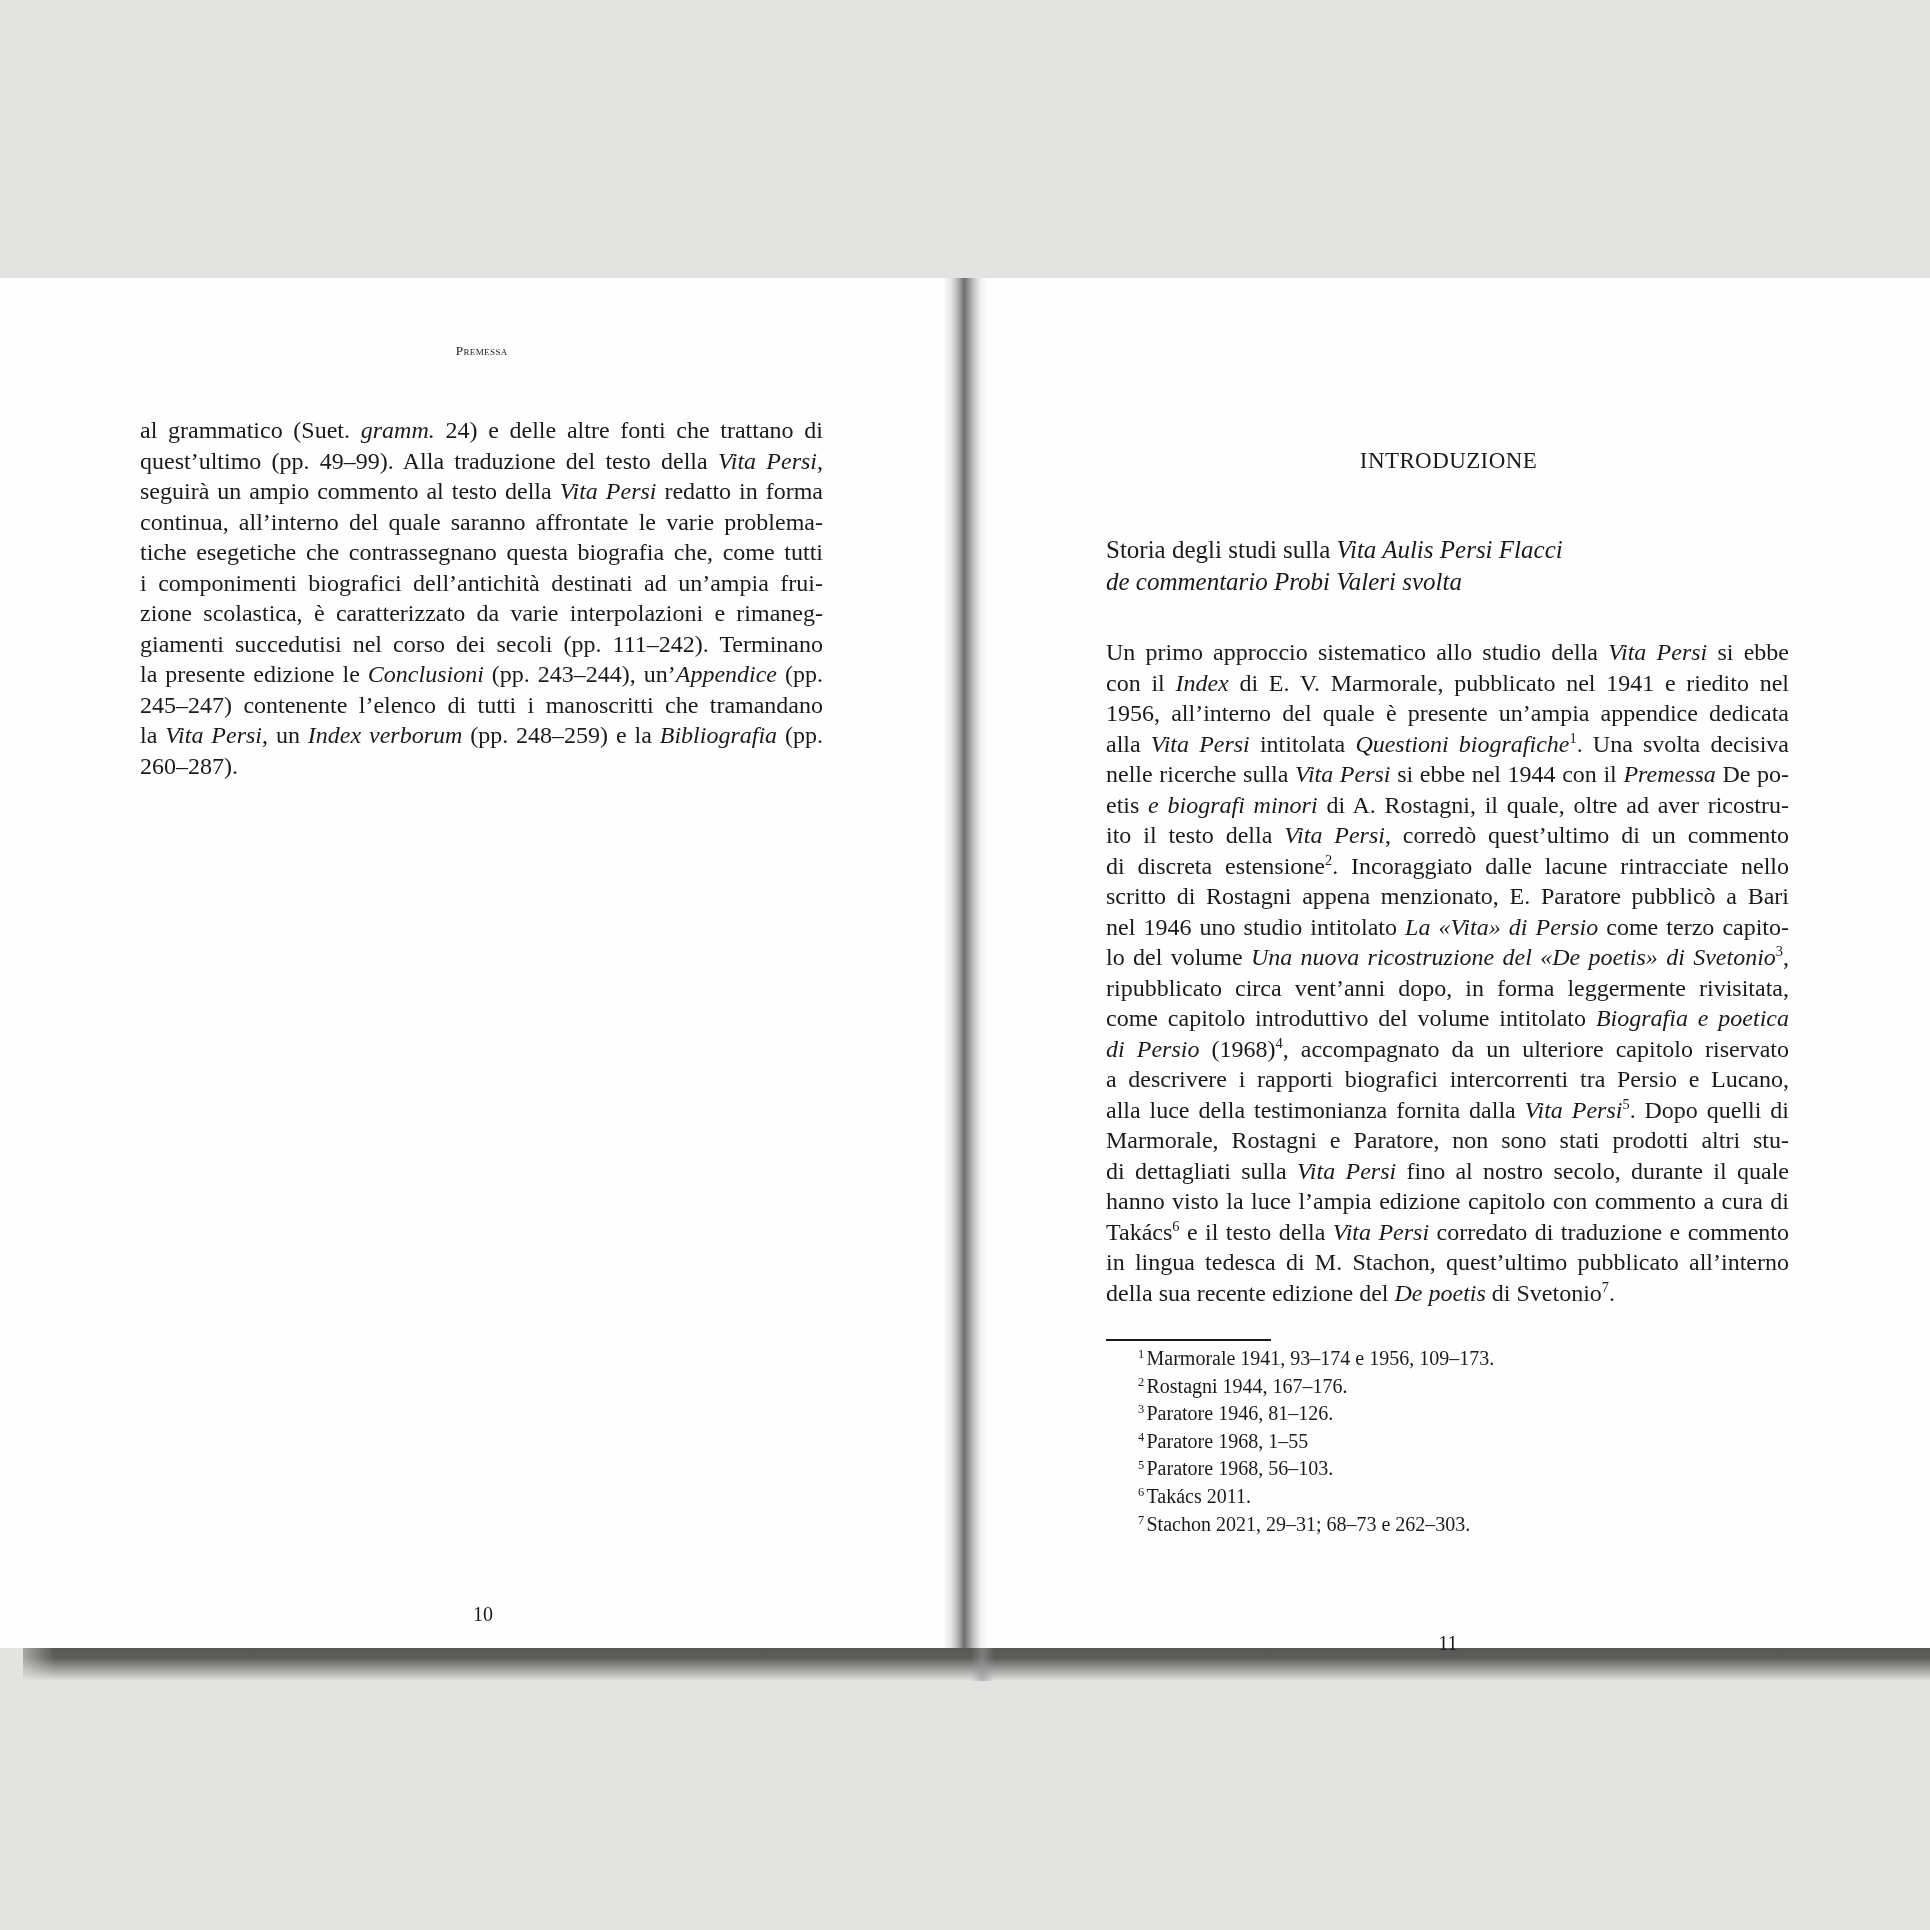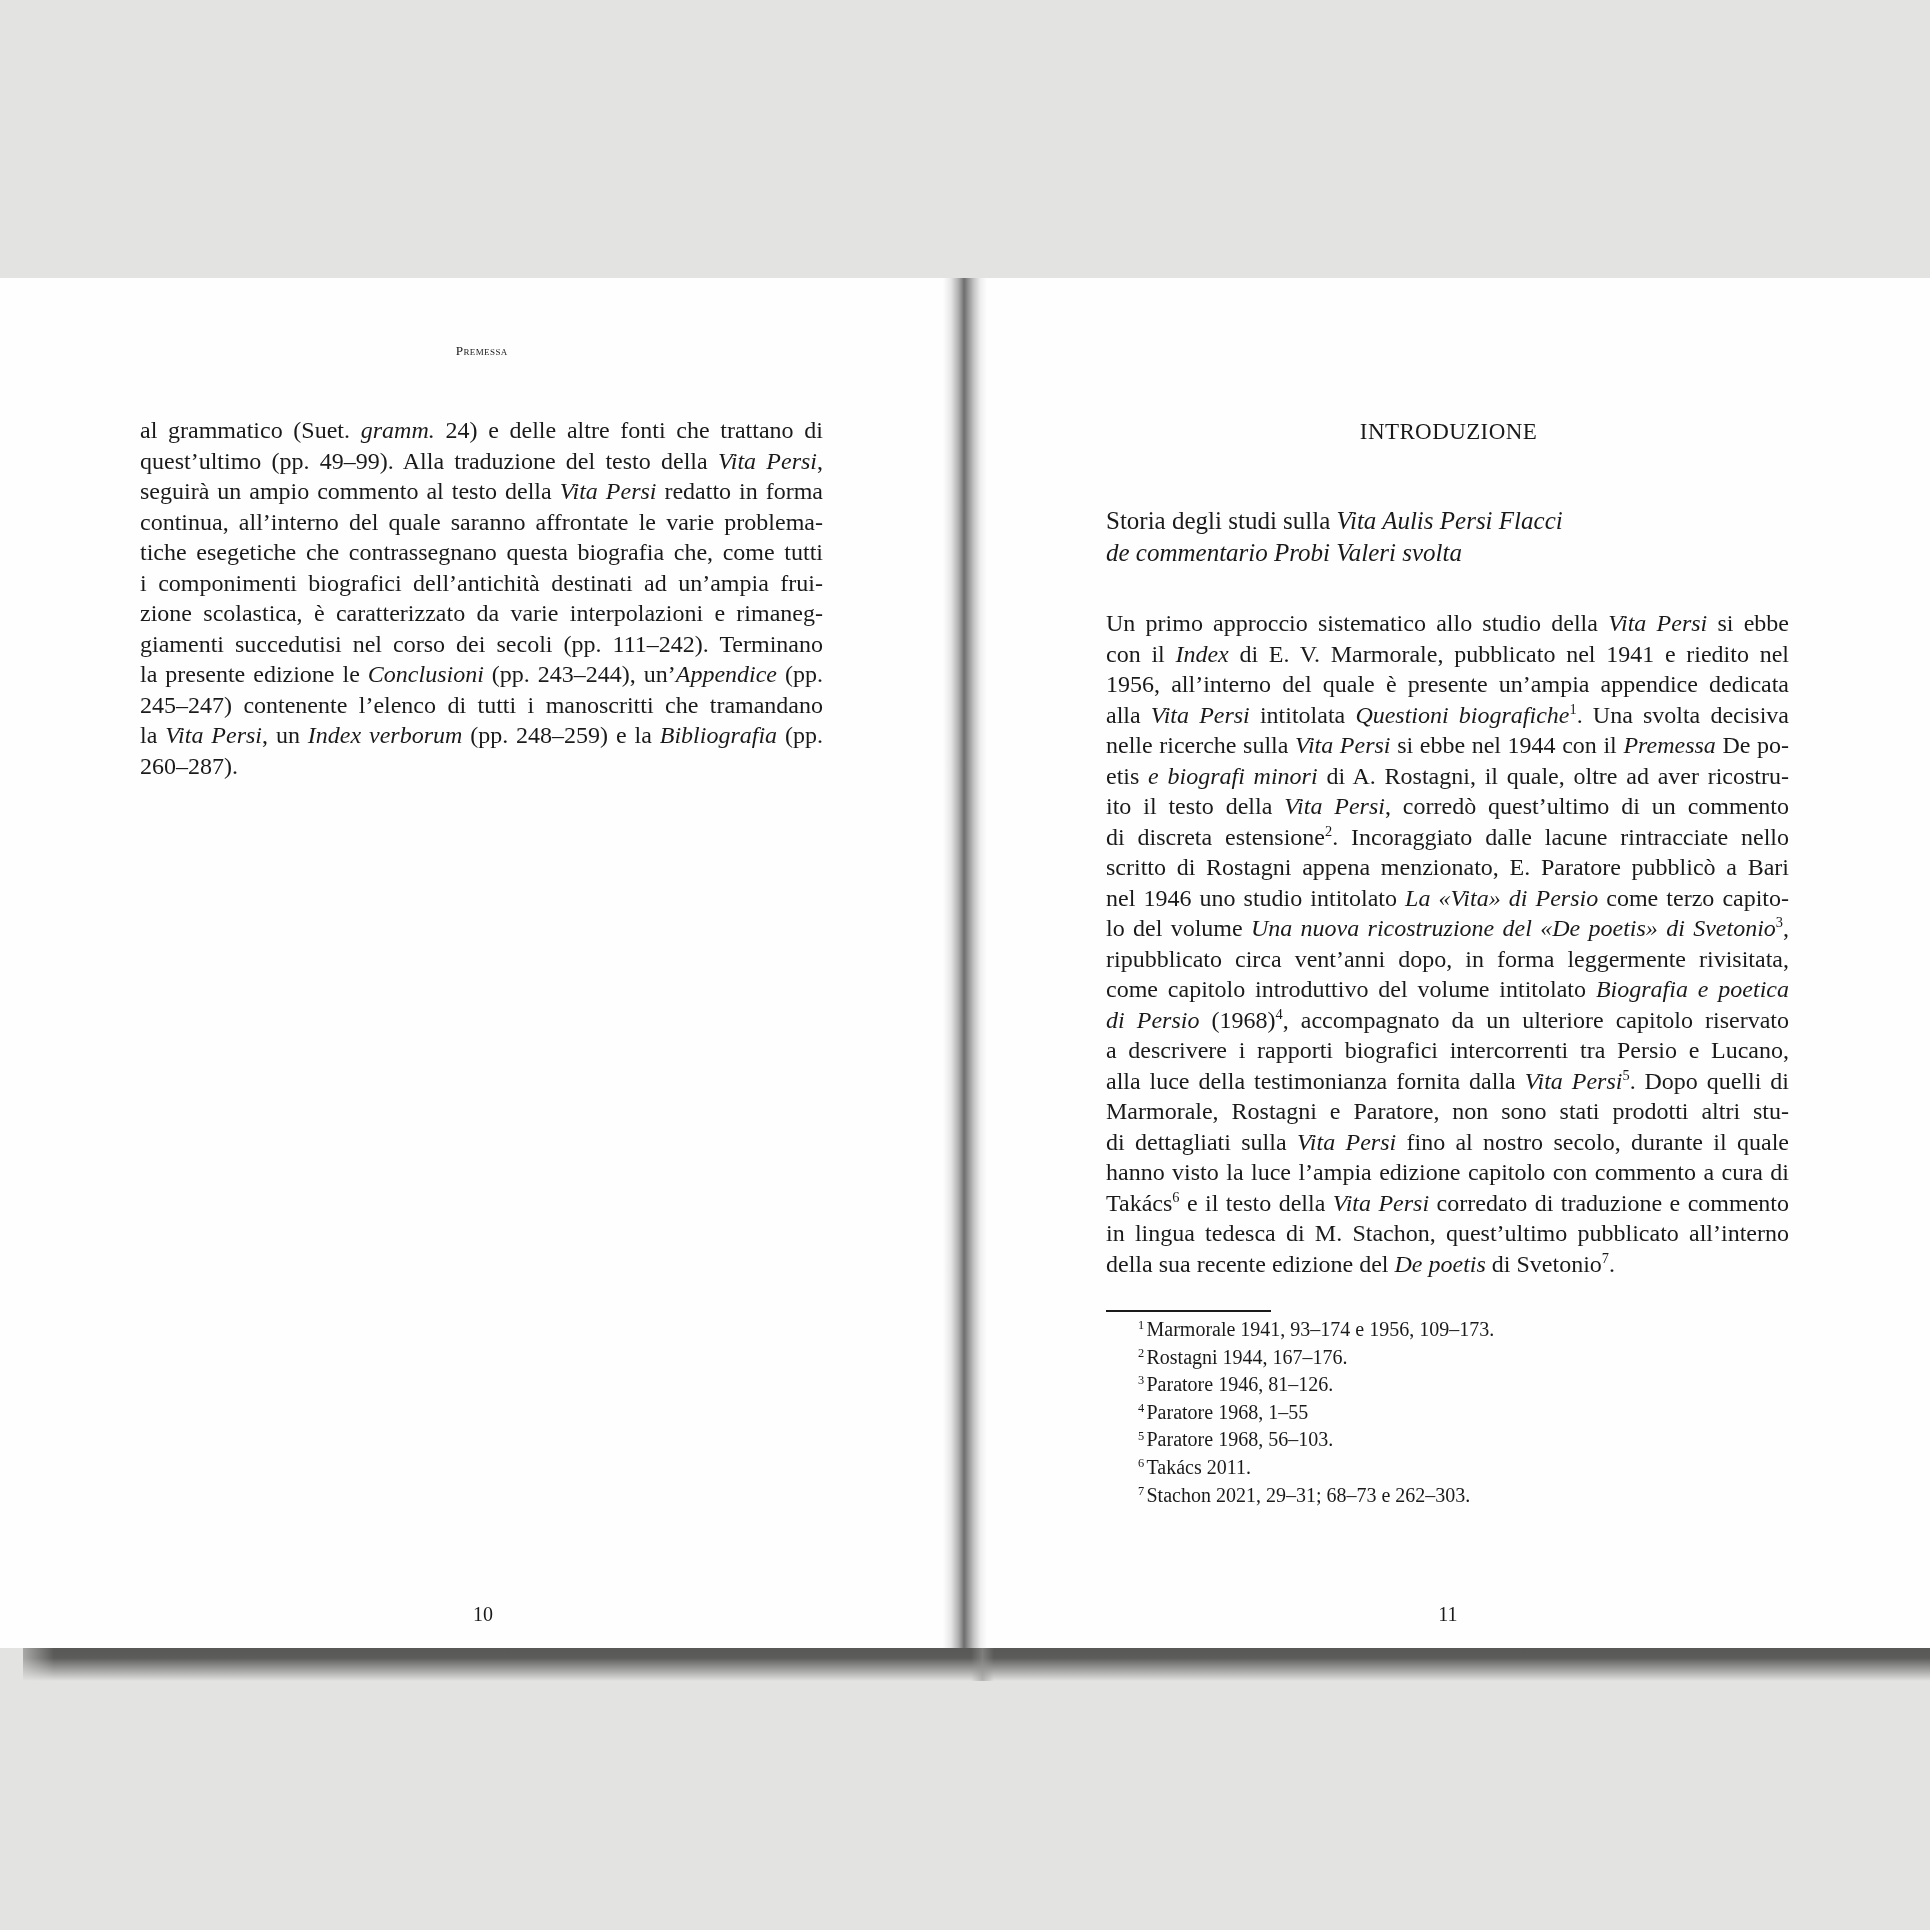--- a/index.html
+++ b/index.html
@@ -35,21 +35,21 @@
         #c4c4c4 70%,
         #eeeeee 85%,
         rgba(254,254,254,1) 100%);
     }
     .gutter-shadow-foot {
       position: absolute; top: 1648px; left: 971px; width: 23px; height: 33px;
       background: linear-gradient(to right, rgba(140,140,140,0.0), rgba(150,150,150,0.6), rgba(140,140,140,0));
     }
     .page { position: absolute; top: 278px; height: 1370px; }
     .page-left { left: 0; width: 965px; }
-    .page-right { left: 965px; width: 965px; }
+    .page-right { left: 965px; width: 965px; margin-top: 29px; }
 
     .running-head {
       position: absolute; top: 65px; left: 0; width: 965px;
       text-align: center; font-size: 13.2px; letter-spacing: 0.4px;
       font-variant: small-caps;
     }
     .running-head span { display: inline-block; margin-left: -1.6px; }
 
     .body-text { position: absolute; font-size: 24px; line-height: 30.5px; }
     .line {

